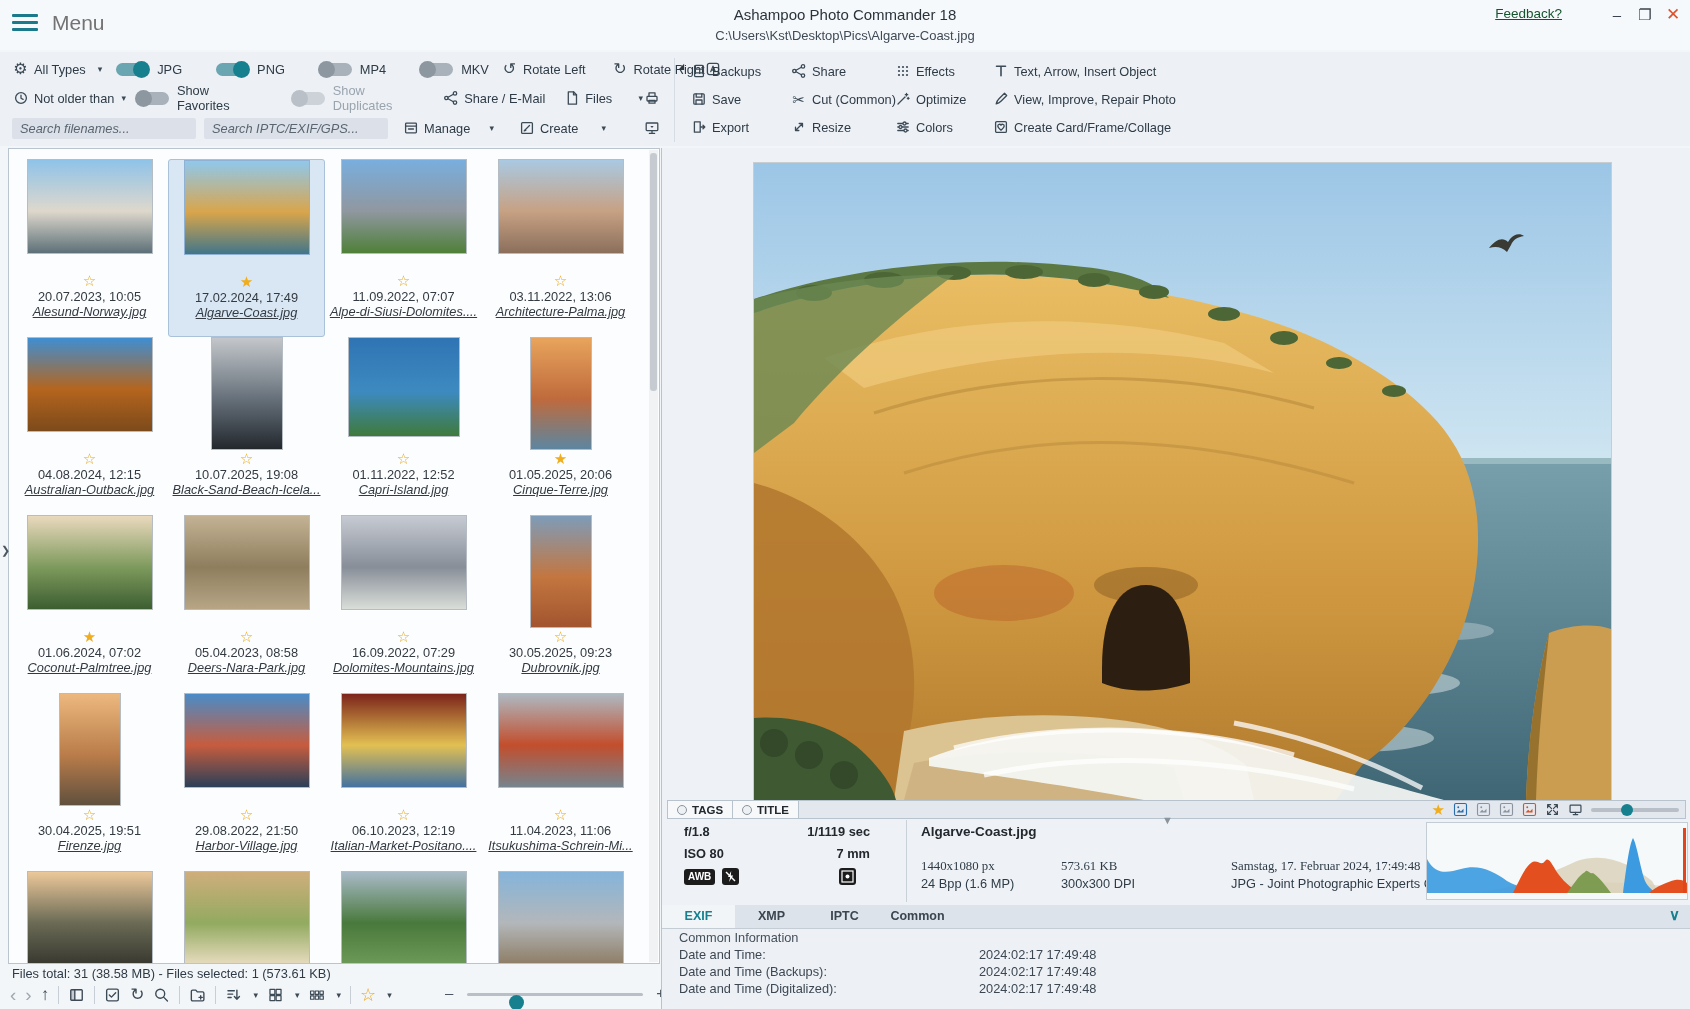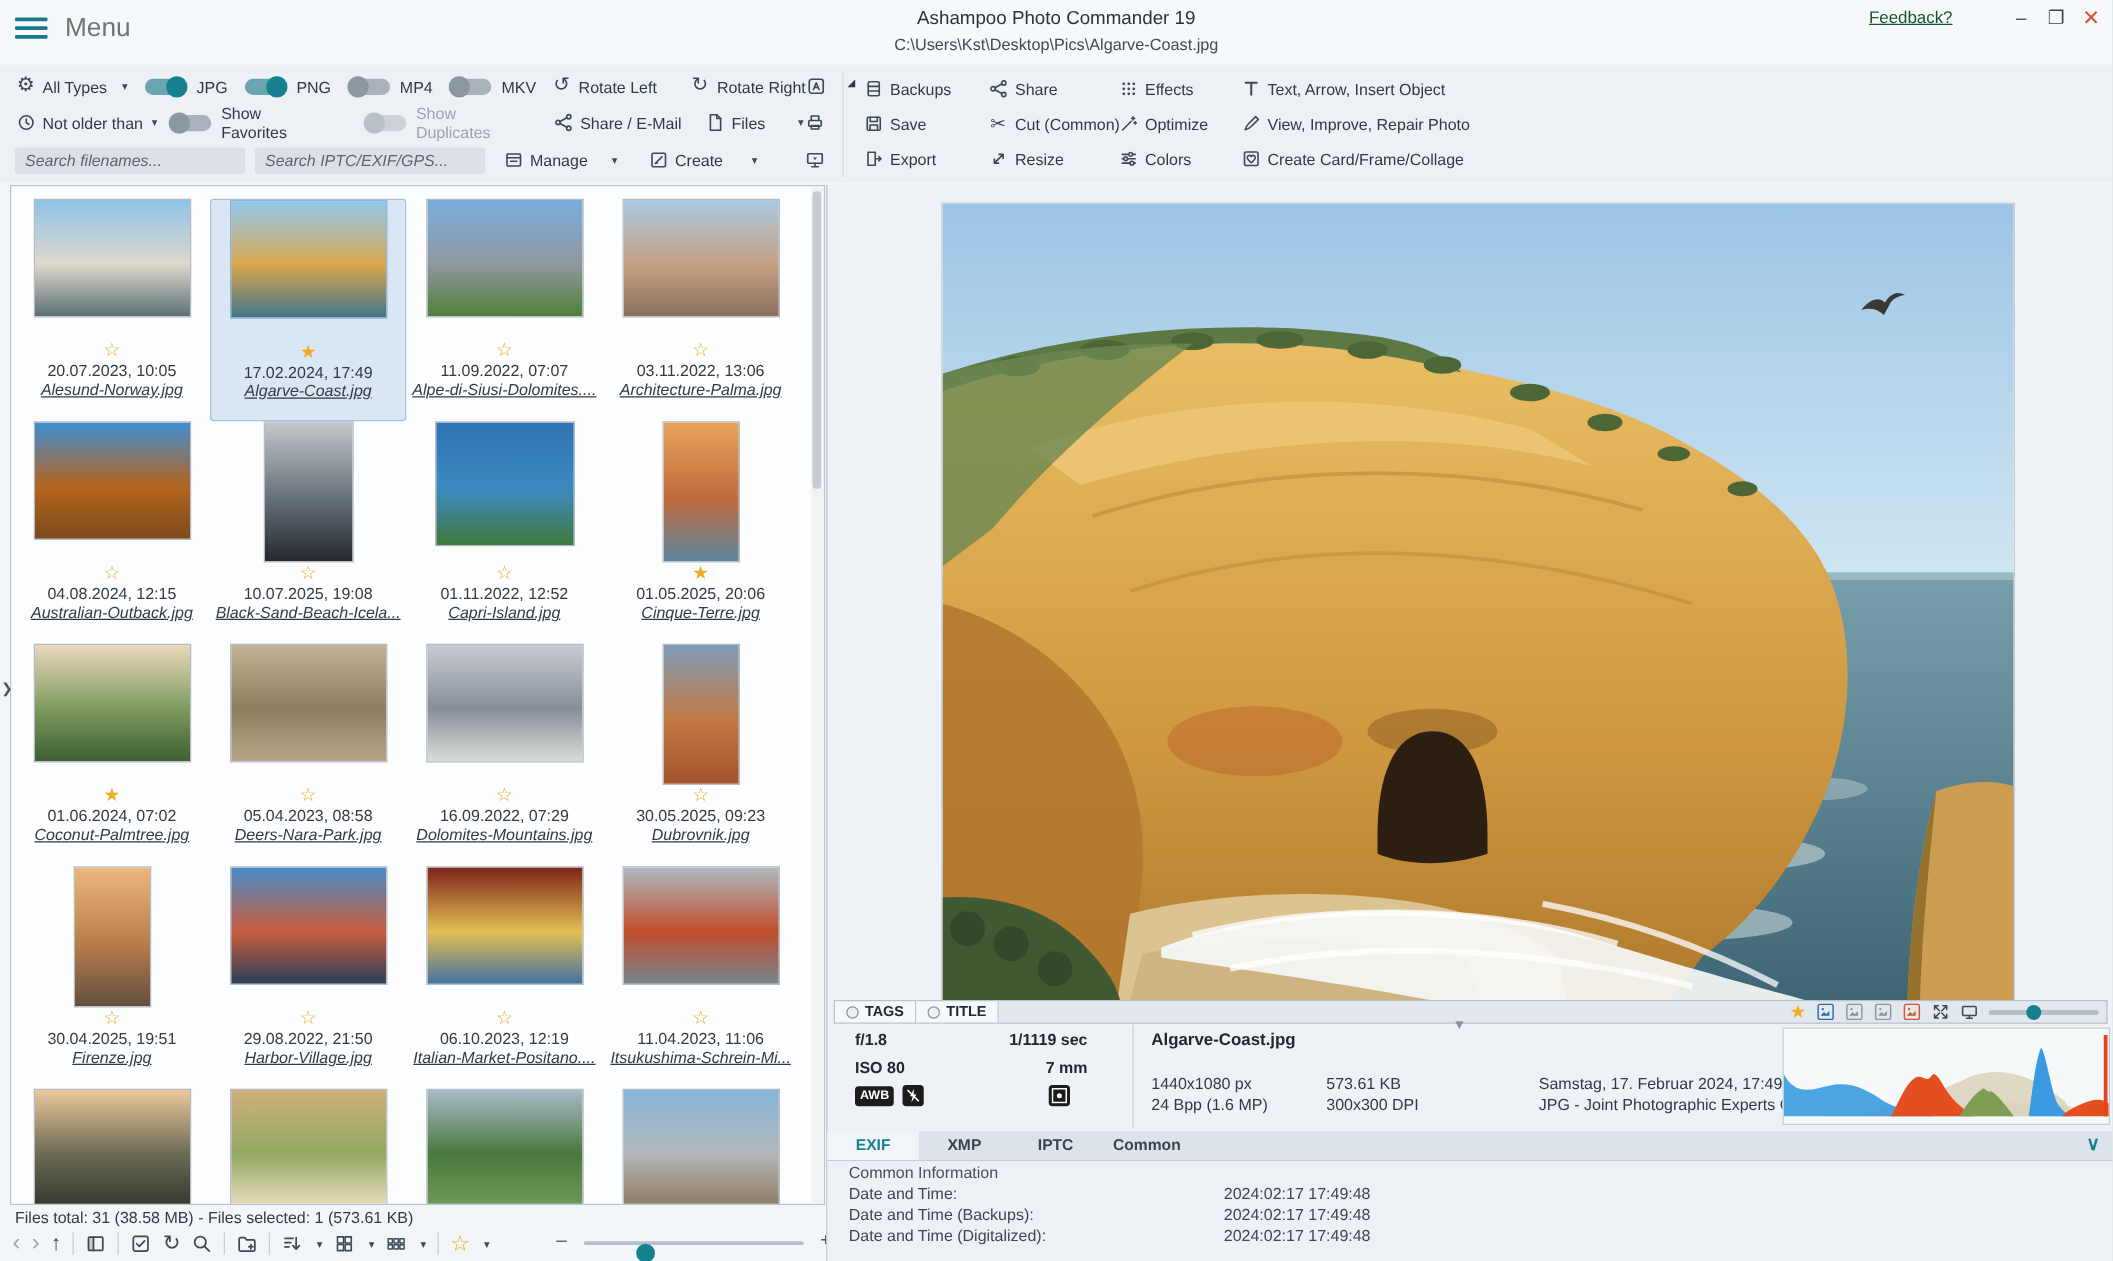--- a/index.html
+++ b/index.html
@@ -106,39 +106,39 @@
 
 <div class="app">
 
   <div class="header">
     <div class="hamburger">
         <span></span>
         <span></span>
         <span></span>
       </div>
     <div class="menu-label">Menu</div>
-    <div class="win-title">Ashampoo Photo Commander 19</div>
+    <div class="win-title">Ashampoo Photo Commander 18</div>
     <div class="win-path">C:\Users\Kst\Desktop\Pics\Algarve-Coast.jpg</div>
     <div class="feedback">Feedback?</div>
     <div class="winbtn" style="right:62px;">–</div>
     <div class="winbtn" style="right:34px;">❐</div>
     <div class="winbtn close" style="right:6px;">✕</div>
   </div>
 
   <div class="tb-band"></div>
 
   <div class="ftb">
     <div class="ftb-row" style="top:0;width:648px;">
       <button class="tbtn" style="width:122px;">
         <span class="icn glyph">⚙</span>
         <span>All Types</span>
         <span style="flex:1"></span>
           <span class="caret">▾</span>
       </button>
-      <span id="type-toggles" style="display:flex;align-items:center;">
+      <span id="type-toggles" style="display:flex;align-items:center;gap:20px;">
           <span style="display: inline-flex; align-items: center; margin-left: 14px;">
             <span class="toggle on">
               <span class="knob"></span>
             </span>
             <span style="margin-left: 8px;">JPG</span>
           </span>
           <span style="display: inline-flex; align-items: center; margin-left: 14px;">
             <span class="toggle on">
               <span class="knob"></span>
             </span>
@@ -771,21 +771,21 @@
           <svg viewBox="0 0 13 13">
               <rect x="1" y="1" width="11" height="11" fill="none" stroke="#fff" stroke-width="1.2"></rect>
               <circle cx="6.5" cy="6.5" r="2" fill="#fff"></circle>
             </svg>
         </span>
       </div>
     </div>
     <div class="infodiv"></div>
 
     <div class="fname">Algarve-Coast.jpg</div>
-    <div class="frow" style="top:711px;width:600px;">
+    <div class="frow" style="top:711px;width:600px;font-family:Liberation Serif, serif;">
       <span>1440x1080 px</span>
       <span class="fcol2">573.61 KB</span>
       <span class="fcol3">Samstag, 17. Februar 2024, 17:49:48</span>
     </div>
     <div class="frow" style="top:728px;width:600px;">
       <span>24 Bpp (1.6 MP)</span>
       <span class="fcol2">300x300 DPI</span>
       <span class="fcol3">JPG - Joint Photographic Experts Group</span>
     </div>
 

